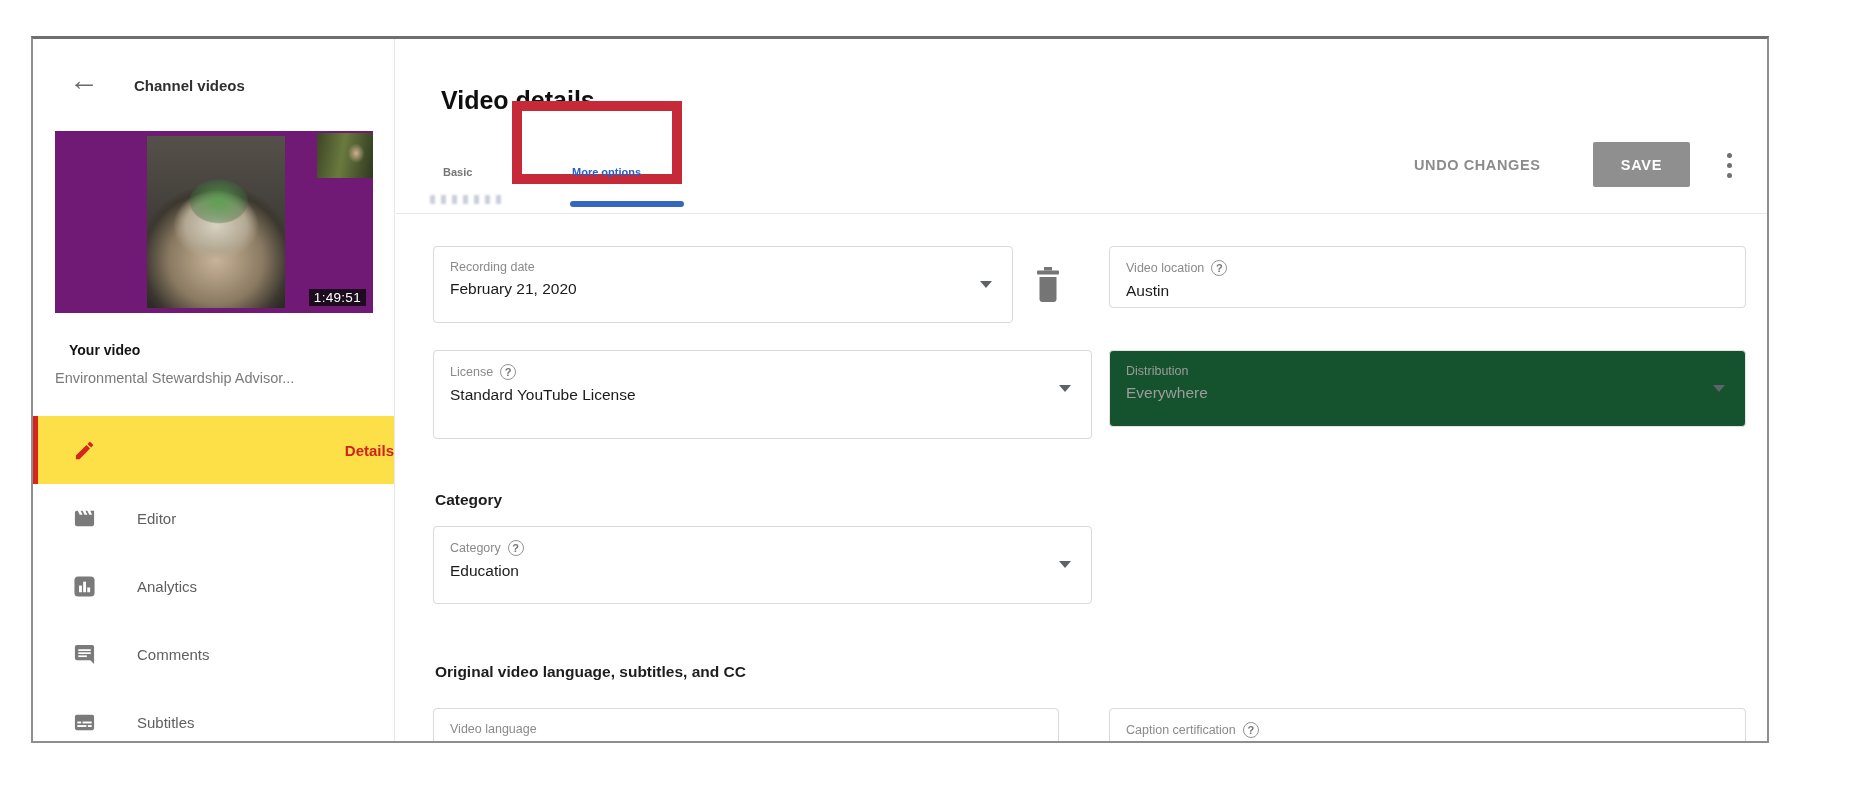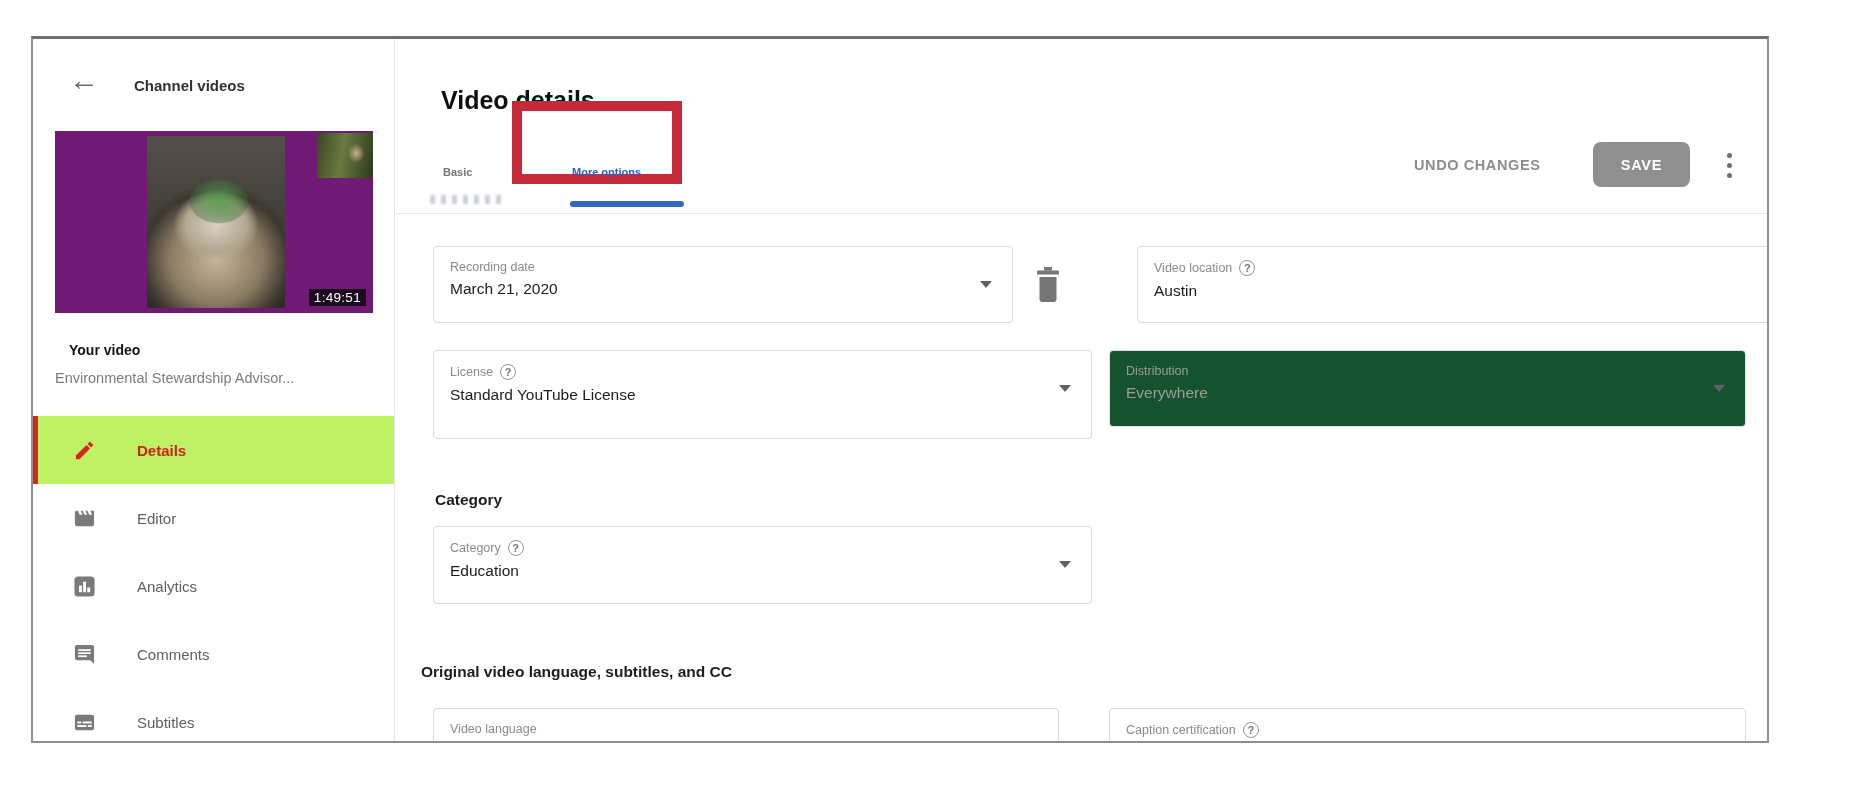--- a/index.html
+++ b/index.html
@@ -48,41 +48,41 @@
   }
   .thumb-time { position:absolute; right:7px; bottom:7px; background:rgba(10,10,10,.82);
     color:#fff; font-size:13.5px; padding:1px 5px; letter-spacing:.3px; }
   .yv-heading { position:absolute; left:36px; top:303px; font-size:14px; font-weight:700; color:#141414; }
   .yv-title { position:absolute; left:22px; top:331px; width:322px; font-size:14.5px; color:#7b7b7b;
     white-space:nowrap; overflow:hidden; text-overflow:ellipsis; }
   .menu { position:absolute; left:0; top:377px; width:100%; }
   .menu-item { position:relative; height:68px; display:flex; align-items:center; cursor:pointer; }
   .menu-item .mi-icon { margin-left:40px; width:23px; height:23px; flex:0 0 23px; display:flex; }
   .menu-item .mi-label { margin-left:41px; font-size:15px; color:#5f5f5f; }
-  .menu-item.active { background:#bef264; }
+  .menu-item.active { background:#fde047;justify-content:space-between; }
   .menu-item.active::before { content:""; position:absolute; left:0; top:0; width:5px; height:100%; background:#d4261d; }
   .menu-item.active .mi-label { color:#cf221a; font-weight:700; }
 
   
   .main-title { position:absolute; left:408px; top:47px; font-size:25px; font-weight:700; color:#0f0f0f; }
   .tab { position:absolute; top:127px; font-size:11px; cursor:pointer; }
   .tab-basic { left:410px; color:#767676; font-weight:600; }
   .tab-more { left:539px; color:#2760c6; font-weight:700; z-index:7; }
   .tab-underline { position:absolute; left:537px; top:162px; width:114px; height:6px;
     border-radius:3px; background:#3367c0; z-index:7; }
   .tab-divider { position:absolute; left:363px; top:174px; width:calc(100% - 363px); height:1px; background:#e7e7e7; }
   .smudge { position:absolute; left:397px; top:156px; width:76px; height:9px; border-radius:2px;
     background:repeating-linear-gradient(90deg, rgba(115,128,155,.38) 0 5px, transparent 5px 11px);
     filter:blur(1.2px); }
 
   .undo-btn { position:absolute; left:1381px; top:118px; font-size:14.5px; letter-spacing:.6px;
     color:#8c8c8c; font-weight:600; cursor:pointer; background:none; border:none;
     font-family:"Liberation Sans", sans-serif; }
   .save-btn { position:absolute; left:1560px; top:103px; width:97px; height:45px; background:#8f8f8f;
-    color:#fff; font-size:14.5px; letter-spacing:.8px; font-weight:600; border:none; border-radius:8px;
+    color:#fff; font-size:14.5px; letter-spacing:.8px; font-weight:600; border:none; border-radius:2px;
     display:flex; align-items:center; justify-content:center; cursor:pointer;
     font-family:"Liberation Sans", sans-serif; }
   .kebab { position:absolute; left:1676px; top:106px; width:40px; height:40px; display:flex;
     flex-direction:column; align-items:center; justify-content:center; gap:5px; cursor:pointer; }
   .kebab i { width:5px; height:5px; border-radius:50%; background:#6f6f6f; }
 
   
   .field { position:absolute; border:1px solid #d9d9d9; border-radius:4px; background:#fff;
     padding:13px 23px 0 16px; cursor:pointer; }
   .field .f-label { font-size:12.5px; color:#8a8a8a; display:flex; align-items:center; gap:7px; }
@@ -91,26 +91,26 @@
   .field.disabled .f-label, .field.disabled .f-value { color:#9c9c9c; }
   .caret { position:absolute; right:20px; top:34px; width:0; height:0;
     border-left:6px solid transparent; border-right:6px solid transparent; border-top:7px solid #5f6368; }
   .help-icon { display:inline-flex; width:16px; height:16px; border:1.5px solid #949494; border-radius:50%;
     color:#757575; font-size:11px; font-weight:700; align-items:center; justify-content:center; }
   .help-icon::before { content:"?"; }
   .section-heading { position:absolute; font-size:15.5px; font-weight:700; color:#1d1d1d; }
 
   .f-recording { left:400px; top:207px; width:580px; height:77px; }
   .trash-btn { position:absolute; left:1000px; top:228px; width:30px; height:38px; cursor:pointer; background:none; border:none; }
-  .f-location { left:1076px; top:207px; width:637px; height:77px;margin-left:28px; }
+  .f-location { left:1076px; top:207px; width:637px; height:62px; }
   .f-license { left:400px; top:311px; width:659px; height:89px; }
   .f-distribution { left:1076px; top:311px; width:637px; height:77px; }
   .h-category { left:402px; top:452px; }
   .f-category { left:400px; top:487px; width:659px; height:78px; }
-  .h-language { left:388px; top:624px;text-align:right; }
+  .h-language { left:402px; top:624px;text-align:right; }
   .f-language { left:400px; top:669px; width:626px; height:74px; }
   .f-language .caret, .f-caption .caret { top:32px; }
   .f-caption { left:1076px; top:669px; width:637px; height:74px; }
 </style>
 </head>
 <body>
 
 <div class="stage">
 
   <div class="annotation-text">7. Select “More Options” tab in the Video Details Panel.</div>
@@ -200,21 +200,21 @@
     <div class="kebab">
         <i></i>
         <i></i>
         <i></i>
       </div>
 
     <div class="field f-recording">
       <div class="f-label">
           <span>Recording date</span>
         </div>
-      <div class="f-value">March 21, 2020</div>
+      <div class="f-value">February 21, 2020</div>
       <span class="caret"></span>
     </div>
     <button class="trash-btn">
       <svg width="28" height="36" viewBox="0 0 28 36">
           <rect x="10" y="0" width="8" height="3.5" fill="#757575"></rect>
           <rect x="3" y="3.5" width="22" height="4" rx="1" fill="#757575"></rect>
           <path fill="#757575" d="M5.5 10h17v22a3 3 0 0 1-3 3h-11a3 3 0 0 1-3-3V10z"></path>
         </svg>
     </button>
 

